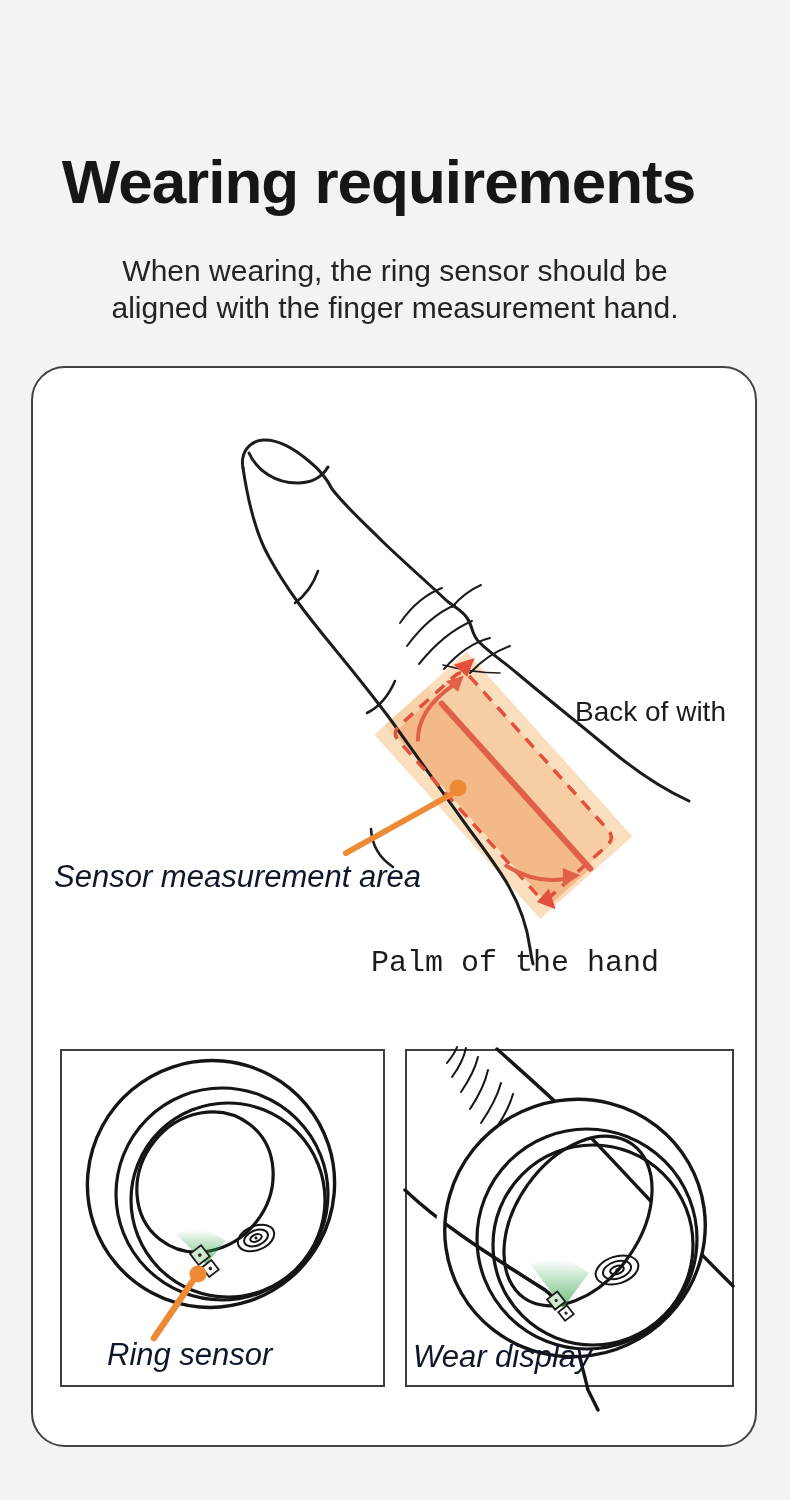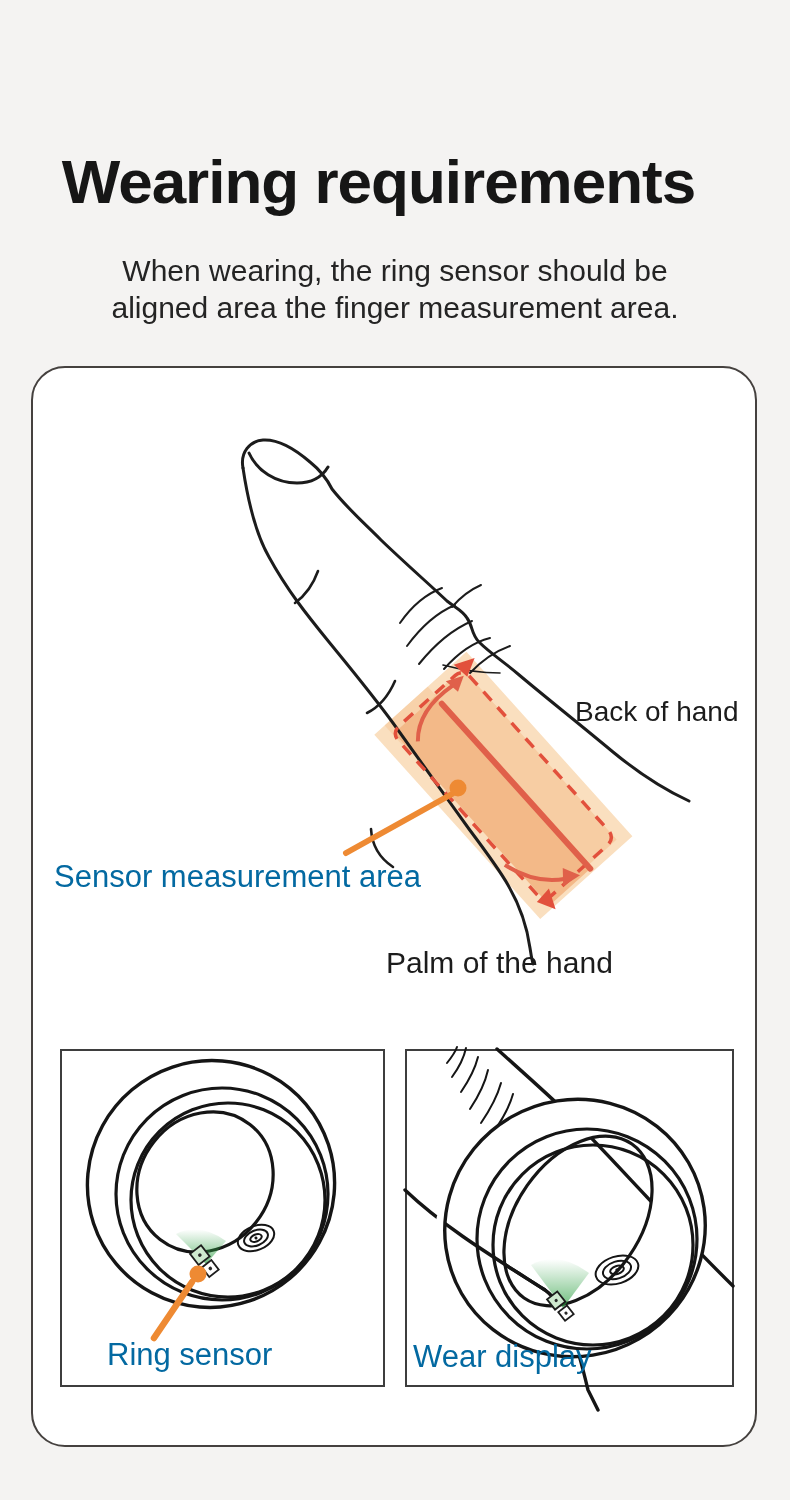--- a/index.html
+++ b/index.html
@@ -26,36 +26,36 @@
   }
   .panel{
     position:absolute;width:325px;height:338px;background:#ffffff;
     border:2px solid #3e3e3e;box-sizing:border-box;
   }
   .panel.left{left:60px;top:1049px;}
   .panel.right{left:405px;top:1049px;width:329px;}
   svg{position:absolute;overflow:visible;}
   .lbl{position:absolute;white-space:nowrap;}
   .lbl.dark{color:#1c1c1c;}
-  .lbl.orange{color:#0369a1;}
+  .lbl.orange{color:#0f172a;font-style:italic;}
   .lbl.back{left:575px;top:696px;font-size:28px;}
   .lbl.sensorarea{left:54px;top:859px;font-size:31px;}
-  .lbl.palm{left:386px;top:946px;font-size:30px;}
+  .lbl.palm{left:371px;top:946px;font-size:30px;font-family:Liberation Mono, monospace;}
   .lbl.ringsensor{left:71px;top:1337px;font-size:31px;margin-left:36px;}
   .lbl.weardisplay{left:413px;top:1339px;font-size:31px;text-align:right;}
 </style>
 </head>
 <body>
 
 <div class="page">
 
   <div class="title">Wearing requirements</div>
   <div class="subtitle">
     <div>When wearing, the ring sensor should be</div>
-    <div>aligned area the finger measurement area.</div>
+    <div>aligned with the finger measurement hand.</div>
   </div>
 
   <div class="card"></div>
 
   <svg style="left:31px;top:366px;" width="727" height="683" viewBox="31 366 727 683">
     <defs>
       <linearGradient id="ggreen" x1="0" y1="1" x2="0" y2="0">
         <stop offset="0" stop-color="#2EA043" stop-opacity="0.75"></stop>
         <stop offset="1" stop-color="#2EA043" stop-opacity="0"></stop>
       </linearGradient>
@@ -96,21 +96,21 @@
       <path d="M 62,52 C 84,46 102,34 113,16" fill="none" stroke="#E0604A" stroke-width="4"></path>
       <polygon points="120,3 103,11 117,23" fill="#E0604A"></polygon>
     </g>
 
     <g>
       <line x1="452" y1="794" x2="346" y2="853" stroke="#EE8A33" stroke-width="6" stroke-linecap="round"></line>
       <circle cx="458" cy="788" r="8.5" fill="#EE8A33"></circle>
     </g>
   </svg>
 
-  <div class="lbl dark back">Back of hand</div>
+  <div class="lbl dark back">Back of with</div>
   <div class="lbl orange sensorarea">Sensor measurement area</div>
   <div class="lbl dark palm">Palm of the hand</div>
 
   <div class="panel left"></div>
   <div class="panel right"></div>
 
   <svg style="left:60px;top:1049px;" width="325" height="338" viewBox="60 1049 325 338">
     <defs>
       <linearGradient id="gg1" x1="0" y1="1" x2="0" y2="0">
         <stop offset="0" stop-color="#2EA043" stop-opacity="0.7"></stop>

